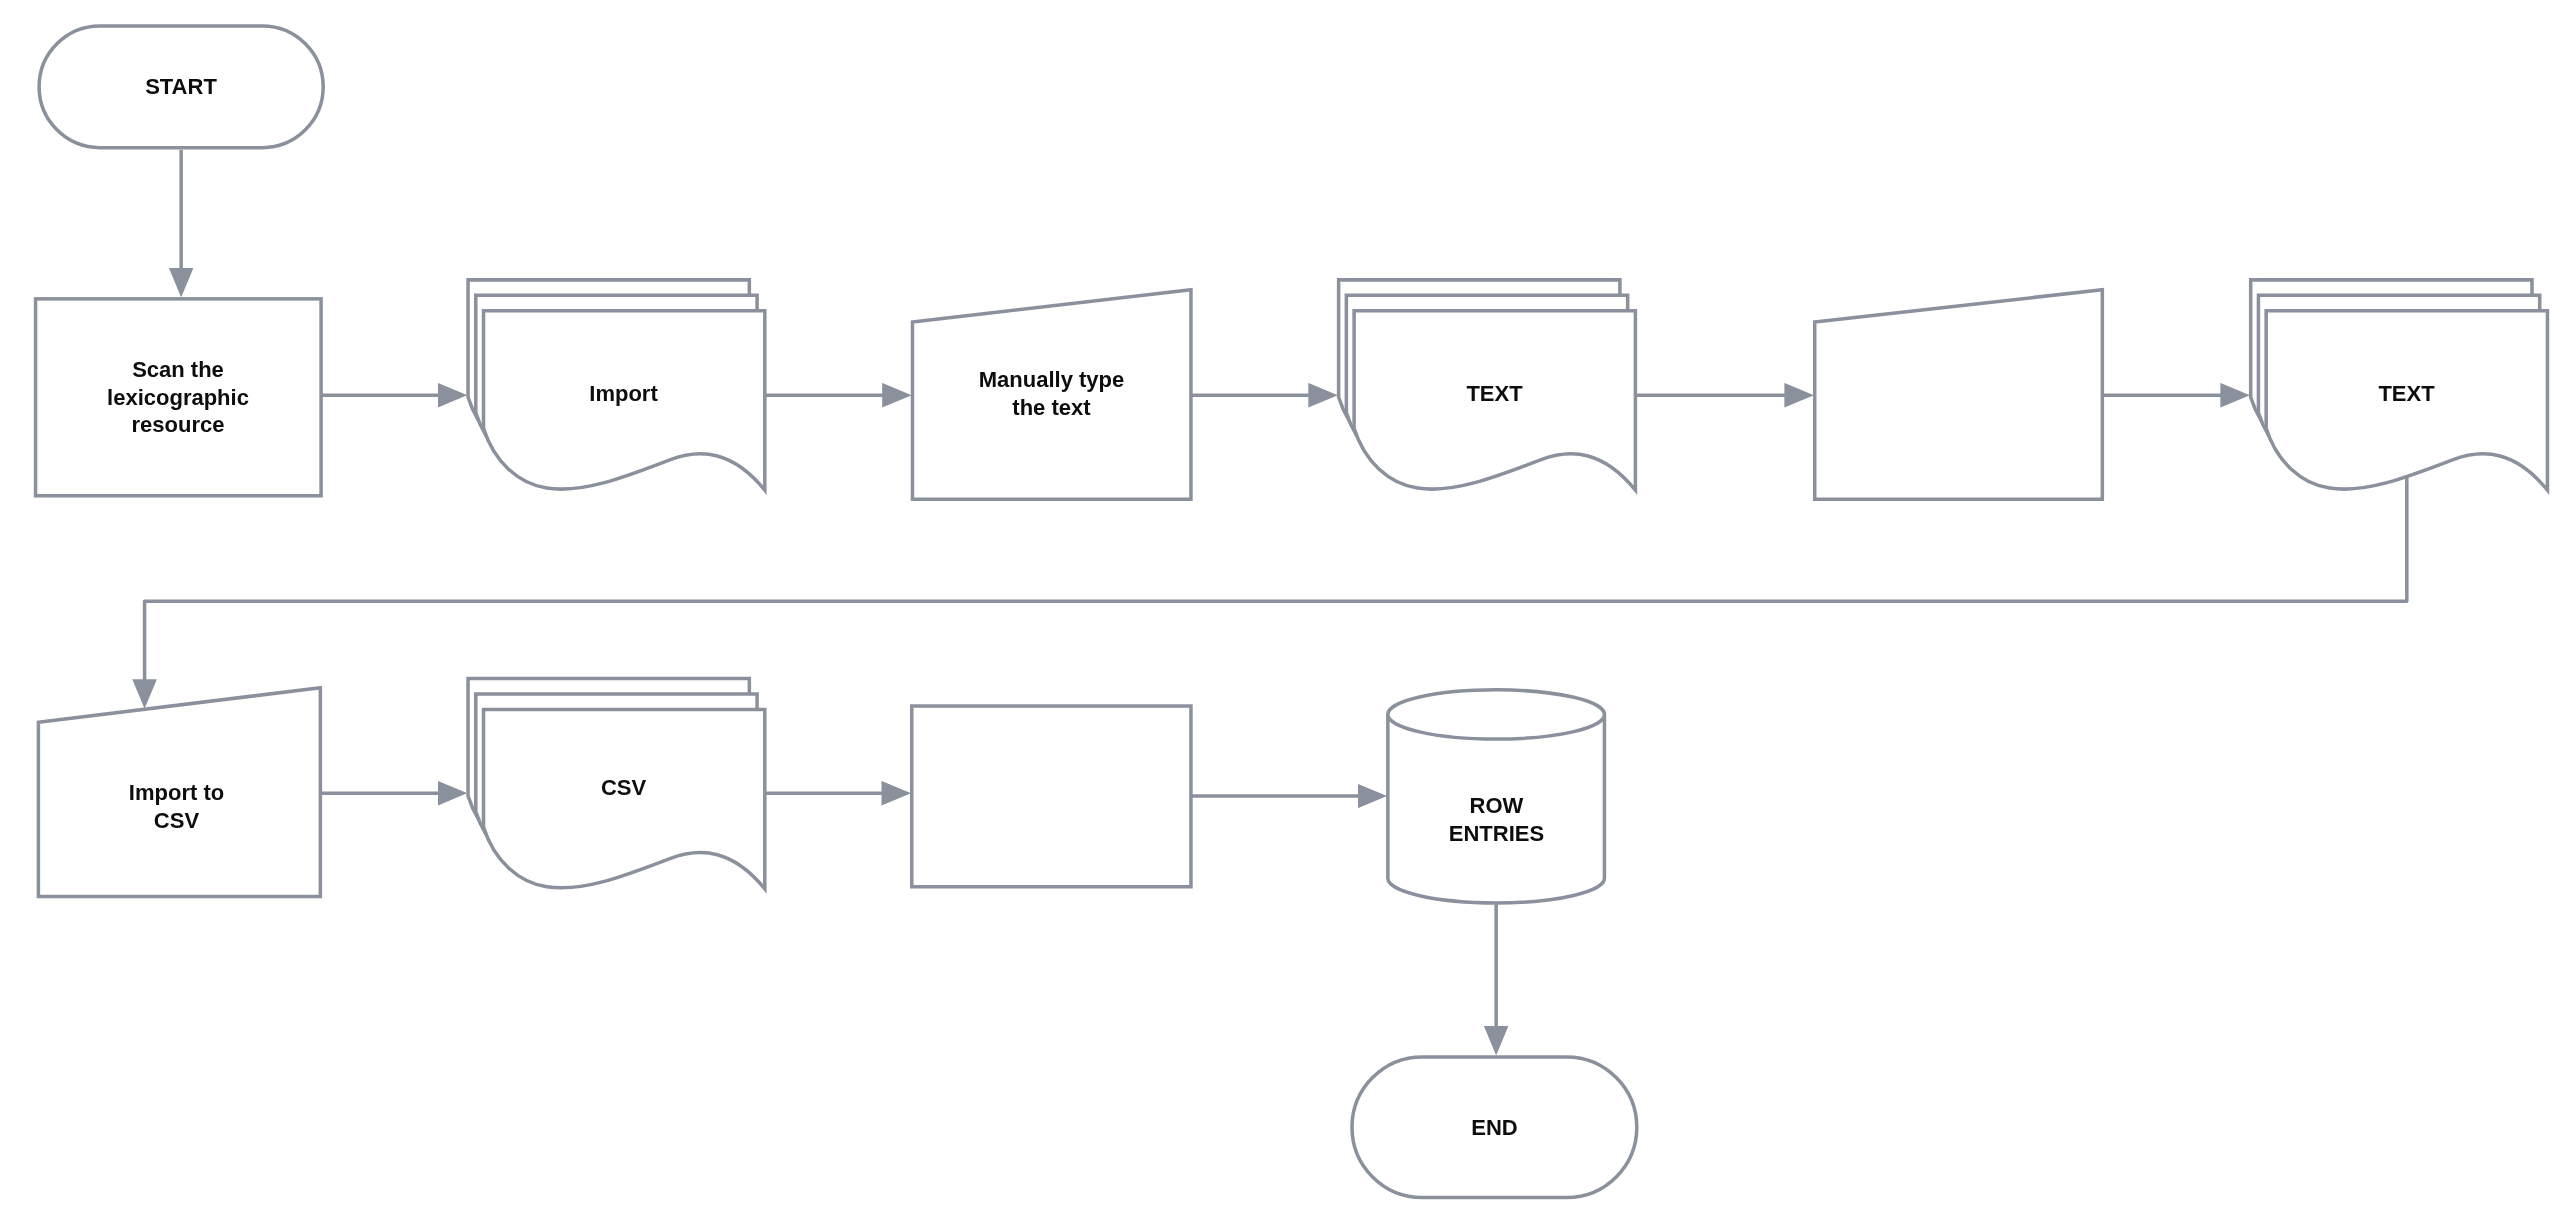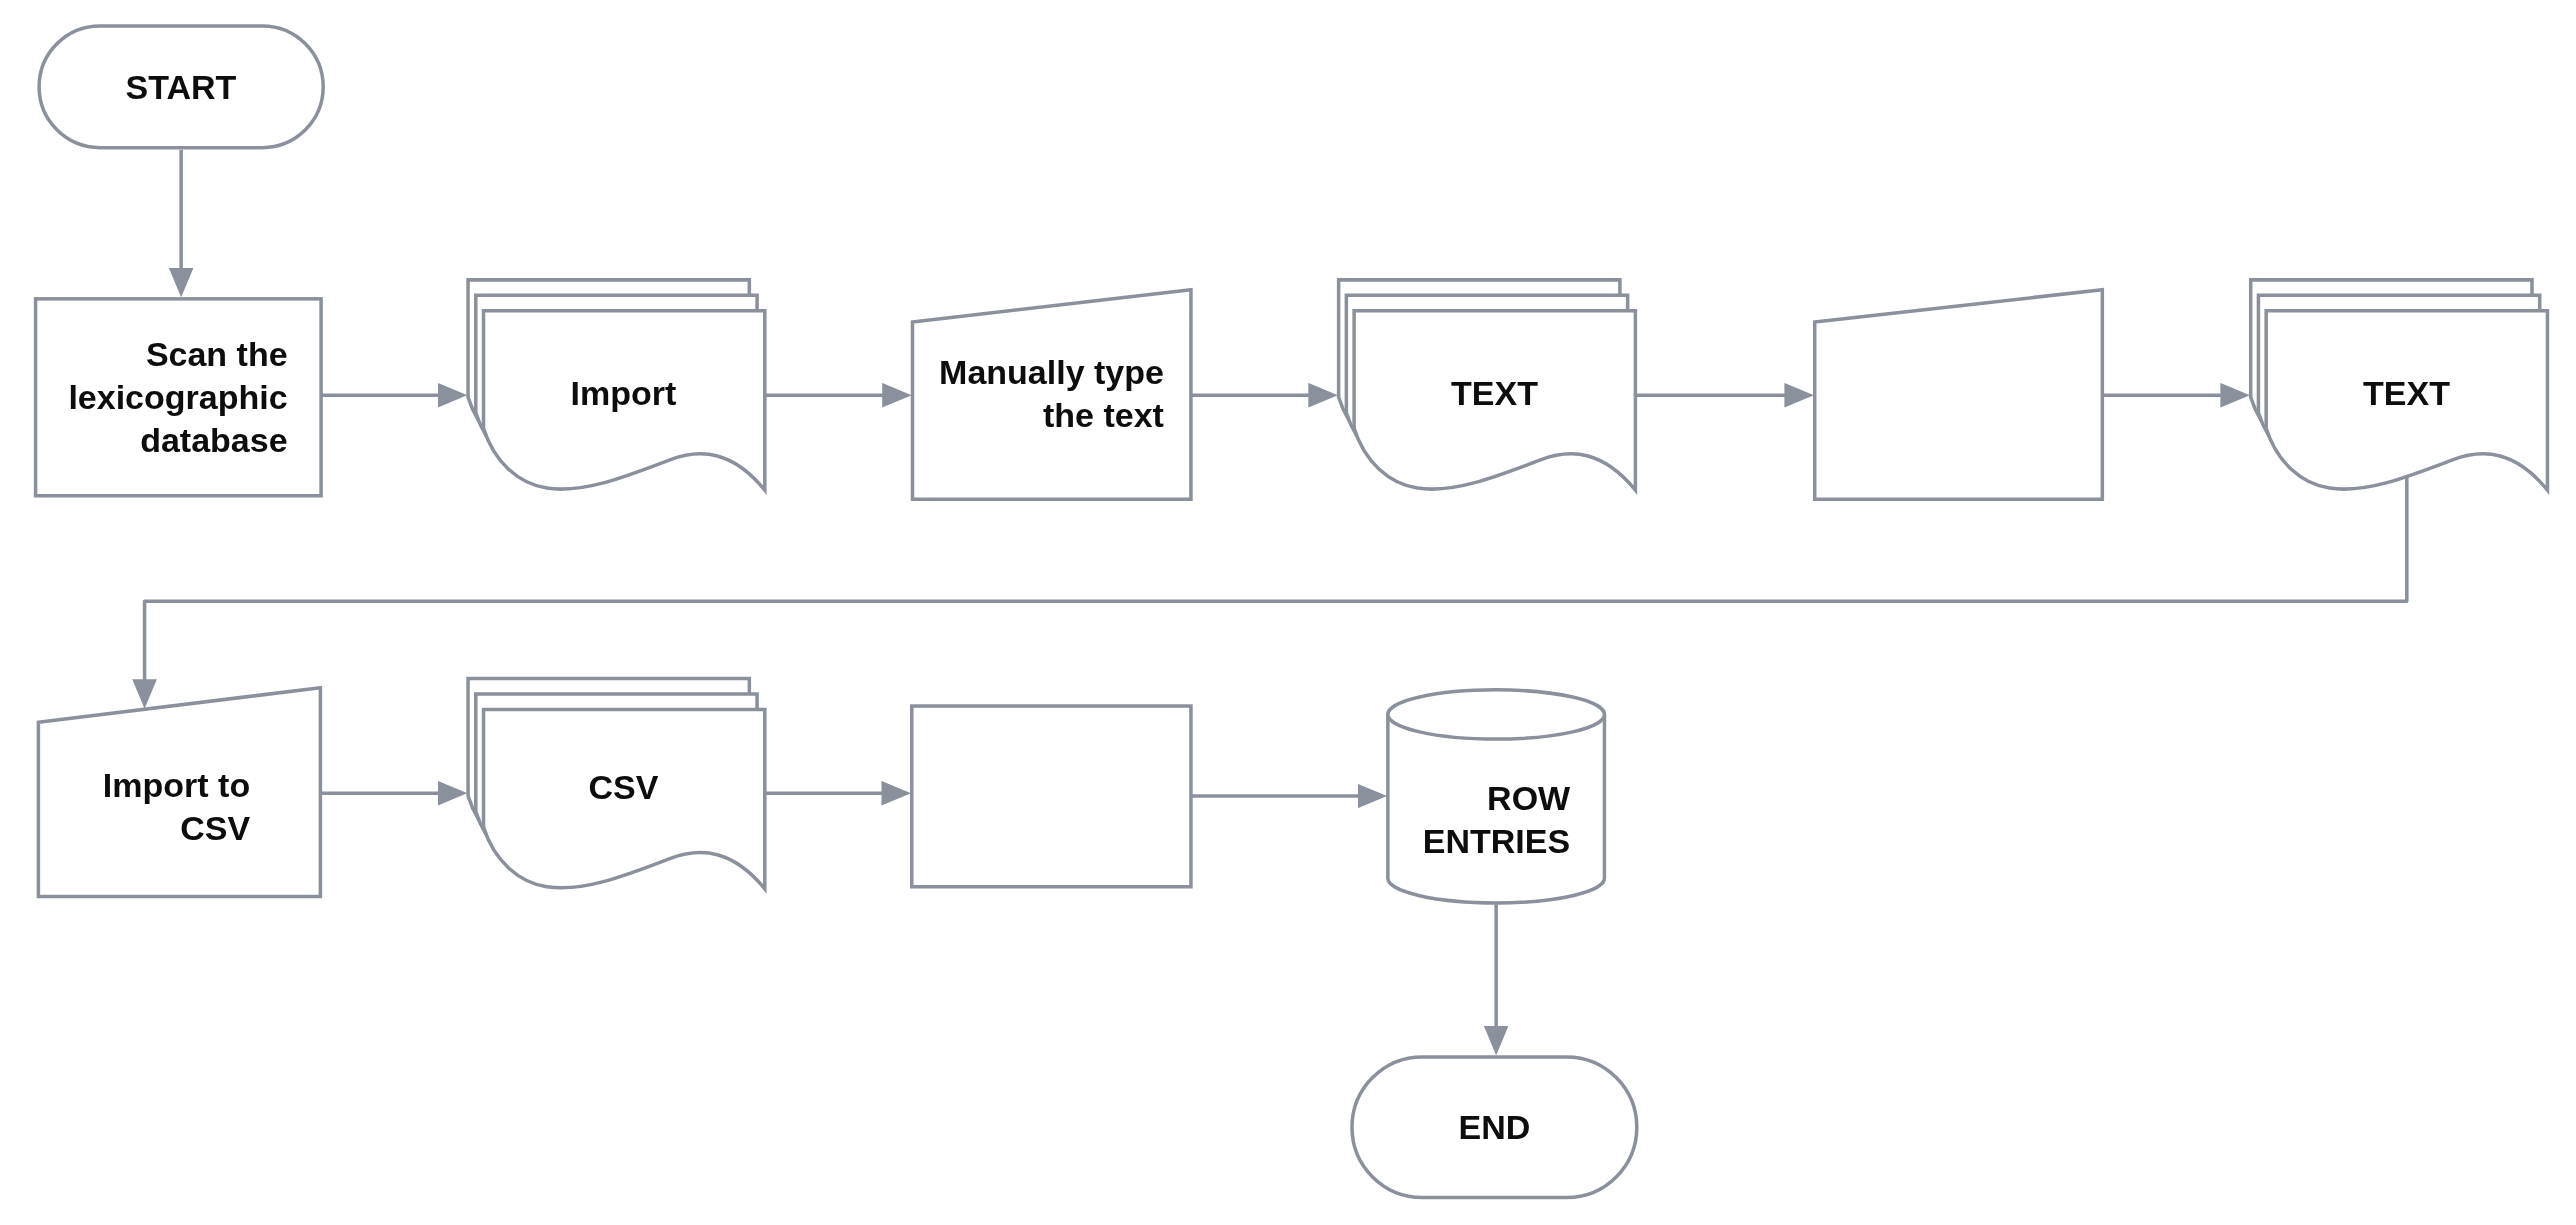--- a/index.html
+++ b/index.html
@@ -10,23 +10,23 @@
     background: #ffffff;
     font-family: "Liberation Sans", sans-serif;
     overflow: hidden;
   }
   #shapes { position: absolute; left: 0; top: 0; }
   .node-label {
     position: absolute;
     display: flex;
     align-items: center;
     justify-content: center;
-    text-align: right;
+    text-align: center;
     font-weight: bold;
-    font-size: 34px;
+    font-size: 22px;
     line-height: 1.26;
     color: #0d0d0d;
     white-space: pre-line;
     pointer-events: none;
   }
   .shape { fill: #ffffff; stroke: #8a919c; stroke-width: 5; }
   .edge  { fill: none;    stroke: #8a919c; stroke-width: 5; stroke-linejoin: round; }
 </style>
 </head>
 <body>
@@ -108,21 +108,21 @@
     </g>
 
     <g>
       <rect class="shape" x="1922" y="1503" width="405" height="200" rx="100" ry="100"></rect>
     </g>
   </svg>
 
   <div class="node-label" style="left:39px;   top:26px;   width:284px; height:122px;">START</div>
   <div class="node-label" style="left:35px;   top:299px;  width:286px; height:197px;">Scan the
 lexicographic
-database</div>
+resource</div>
   <div class="node-label" style="left:483px;  top:311px;  width:281px; height:165px;">Import</div>
   <div class="node-label" style="left:912px; top:295px;  width:279px; height:197px;">Manually type
 the text</div>
   <div class="node-label" style="left:1354px; top:311px;  width:281px; height:165px;">TEXT</div>
   <div class="node-label" style="left:2266px; top:311px;  width:281px; height:165px;">TEXT</div>
   <div class="node-label" style="left:33px;   top:708px; width:287px; height:197px;">Import to
 CSV</div>
   <div class="node-label" style="left:483px;  top:703px; width:281px; height:169px;">CSV</div>
   <div class="node-label" style="left:1388px; top:732px; width:217px; height:176px;">ROW
 ENTRIES</div>

